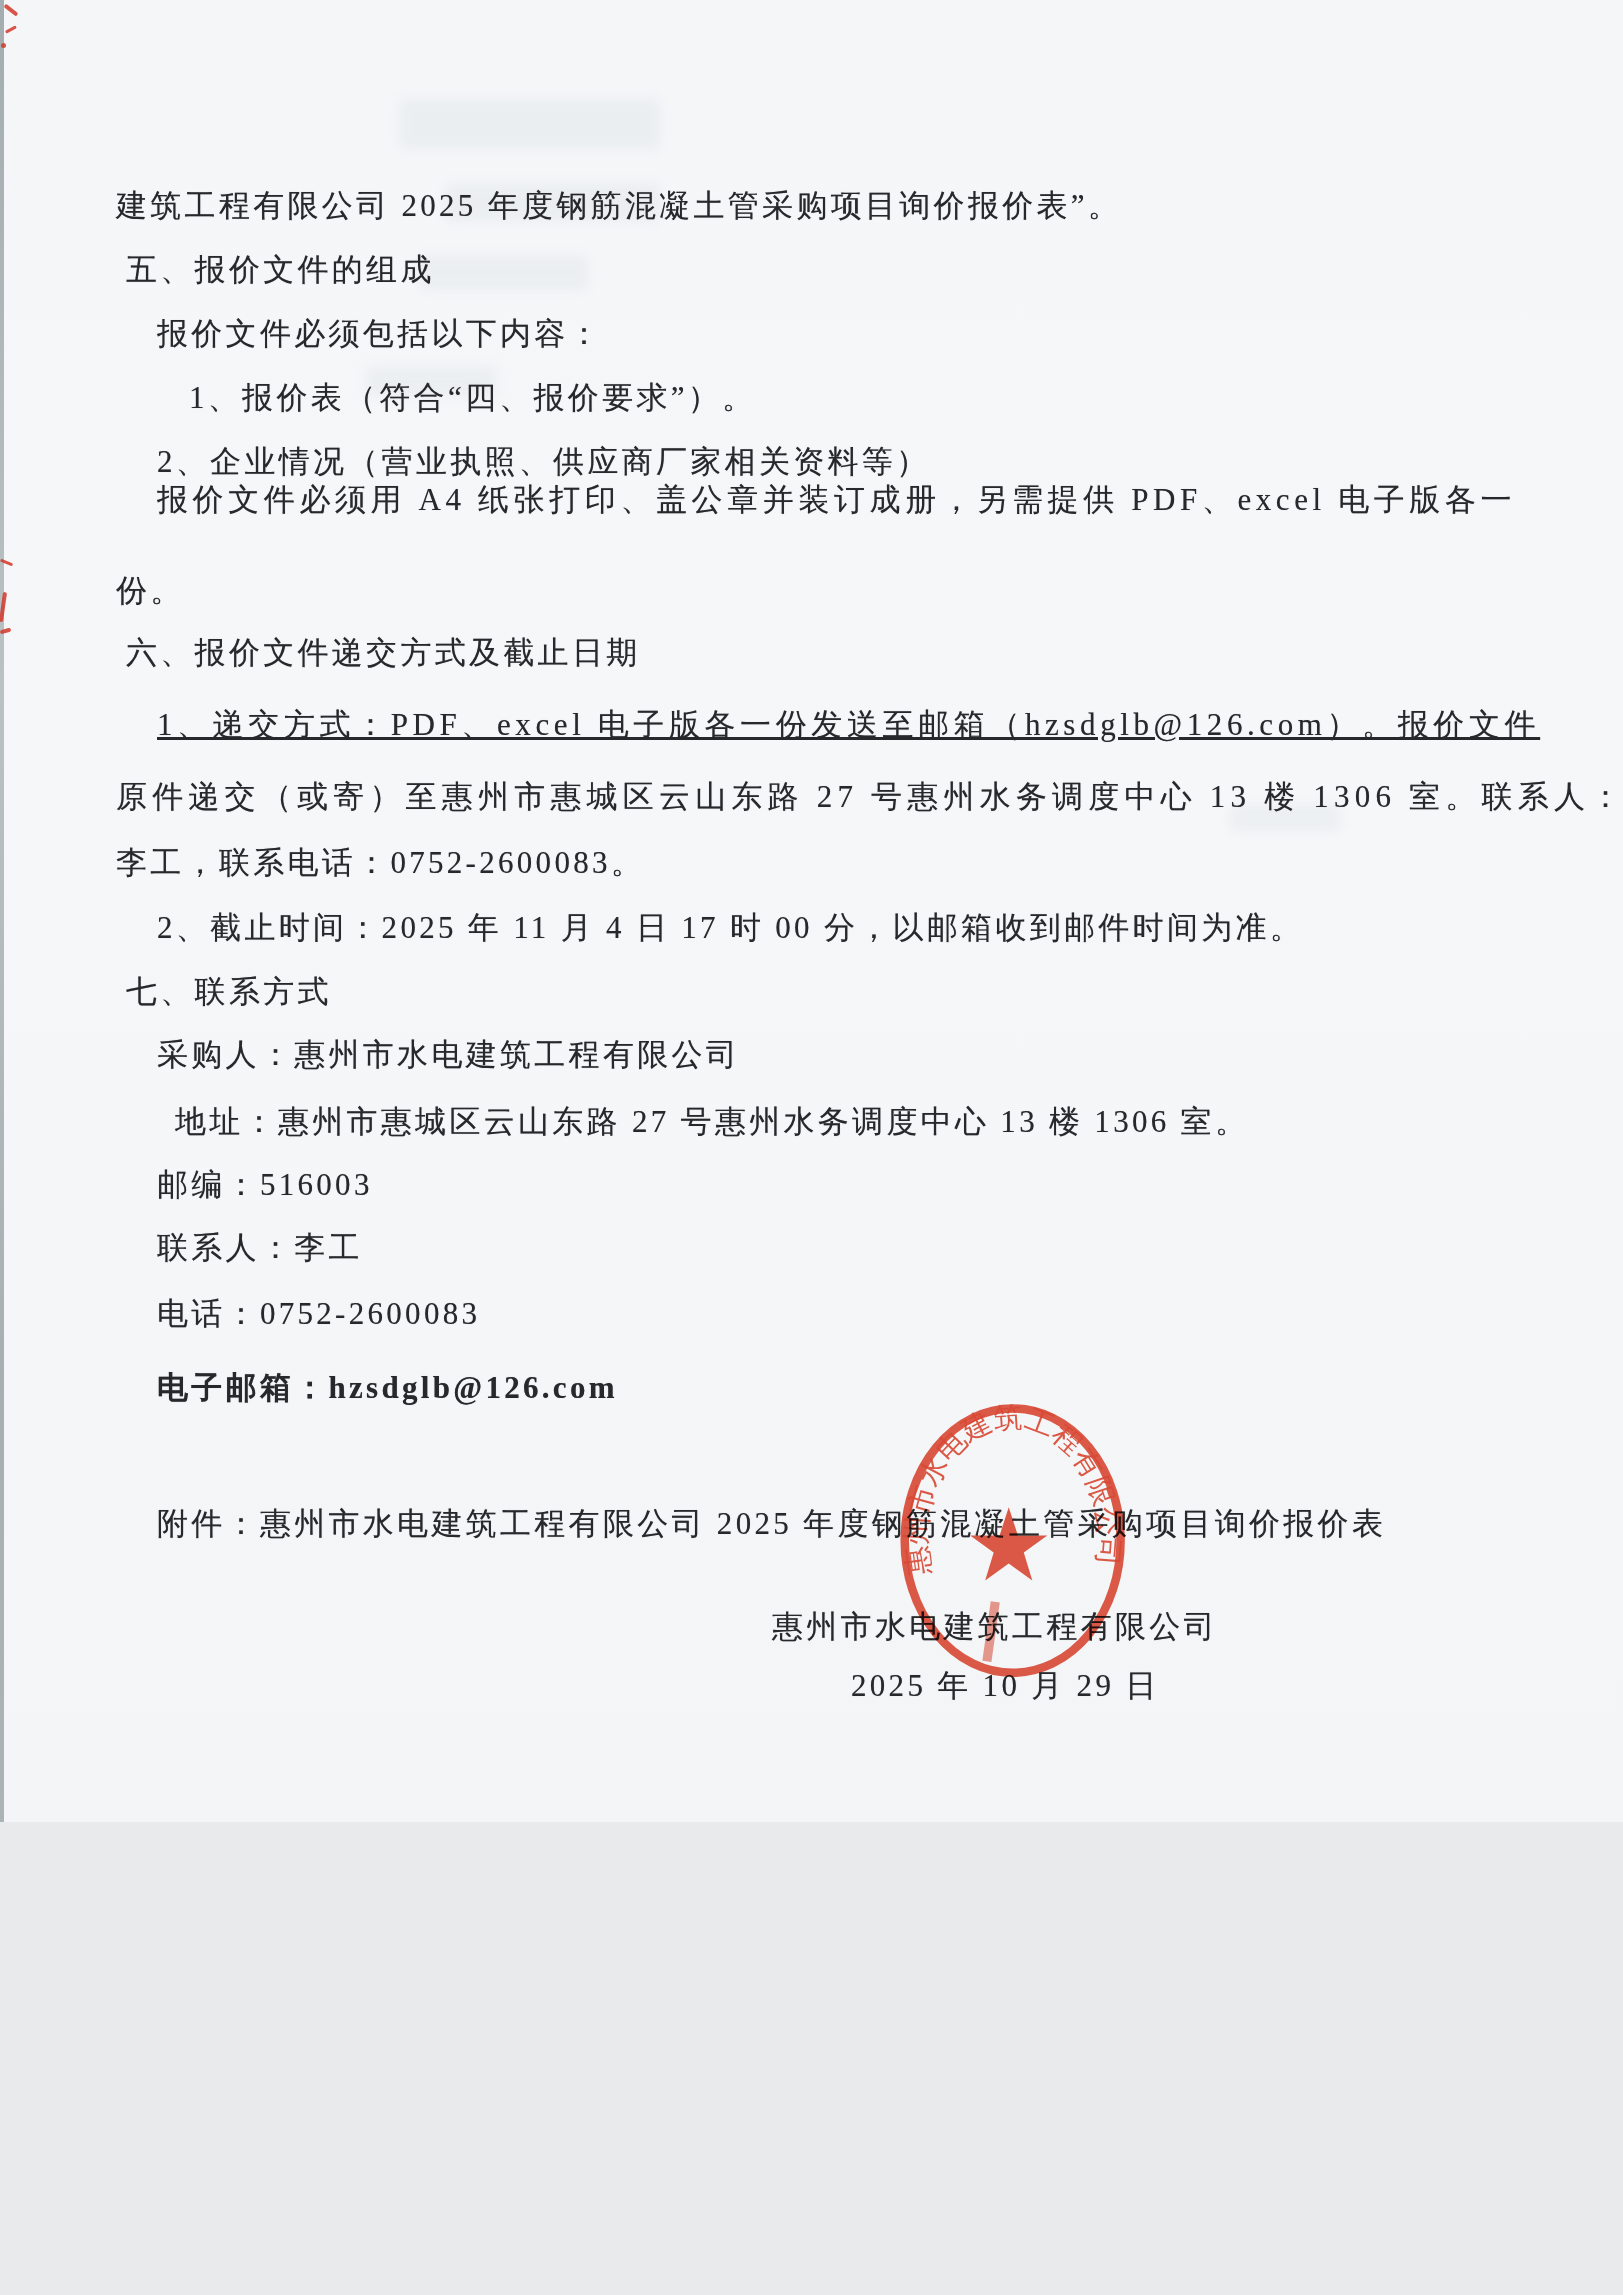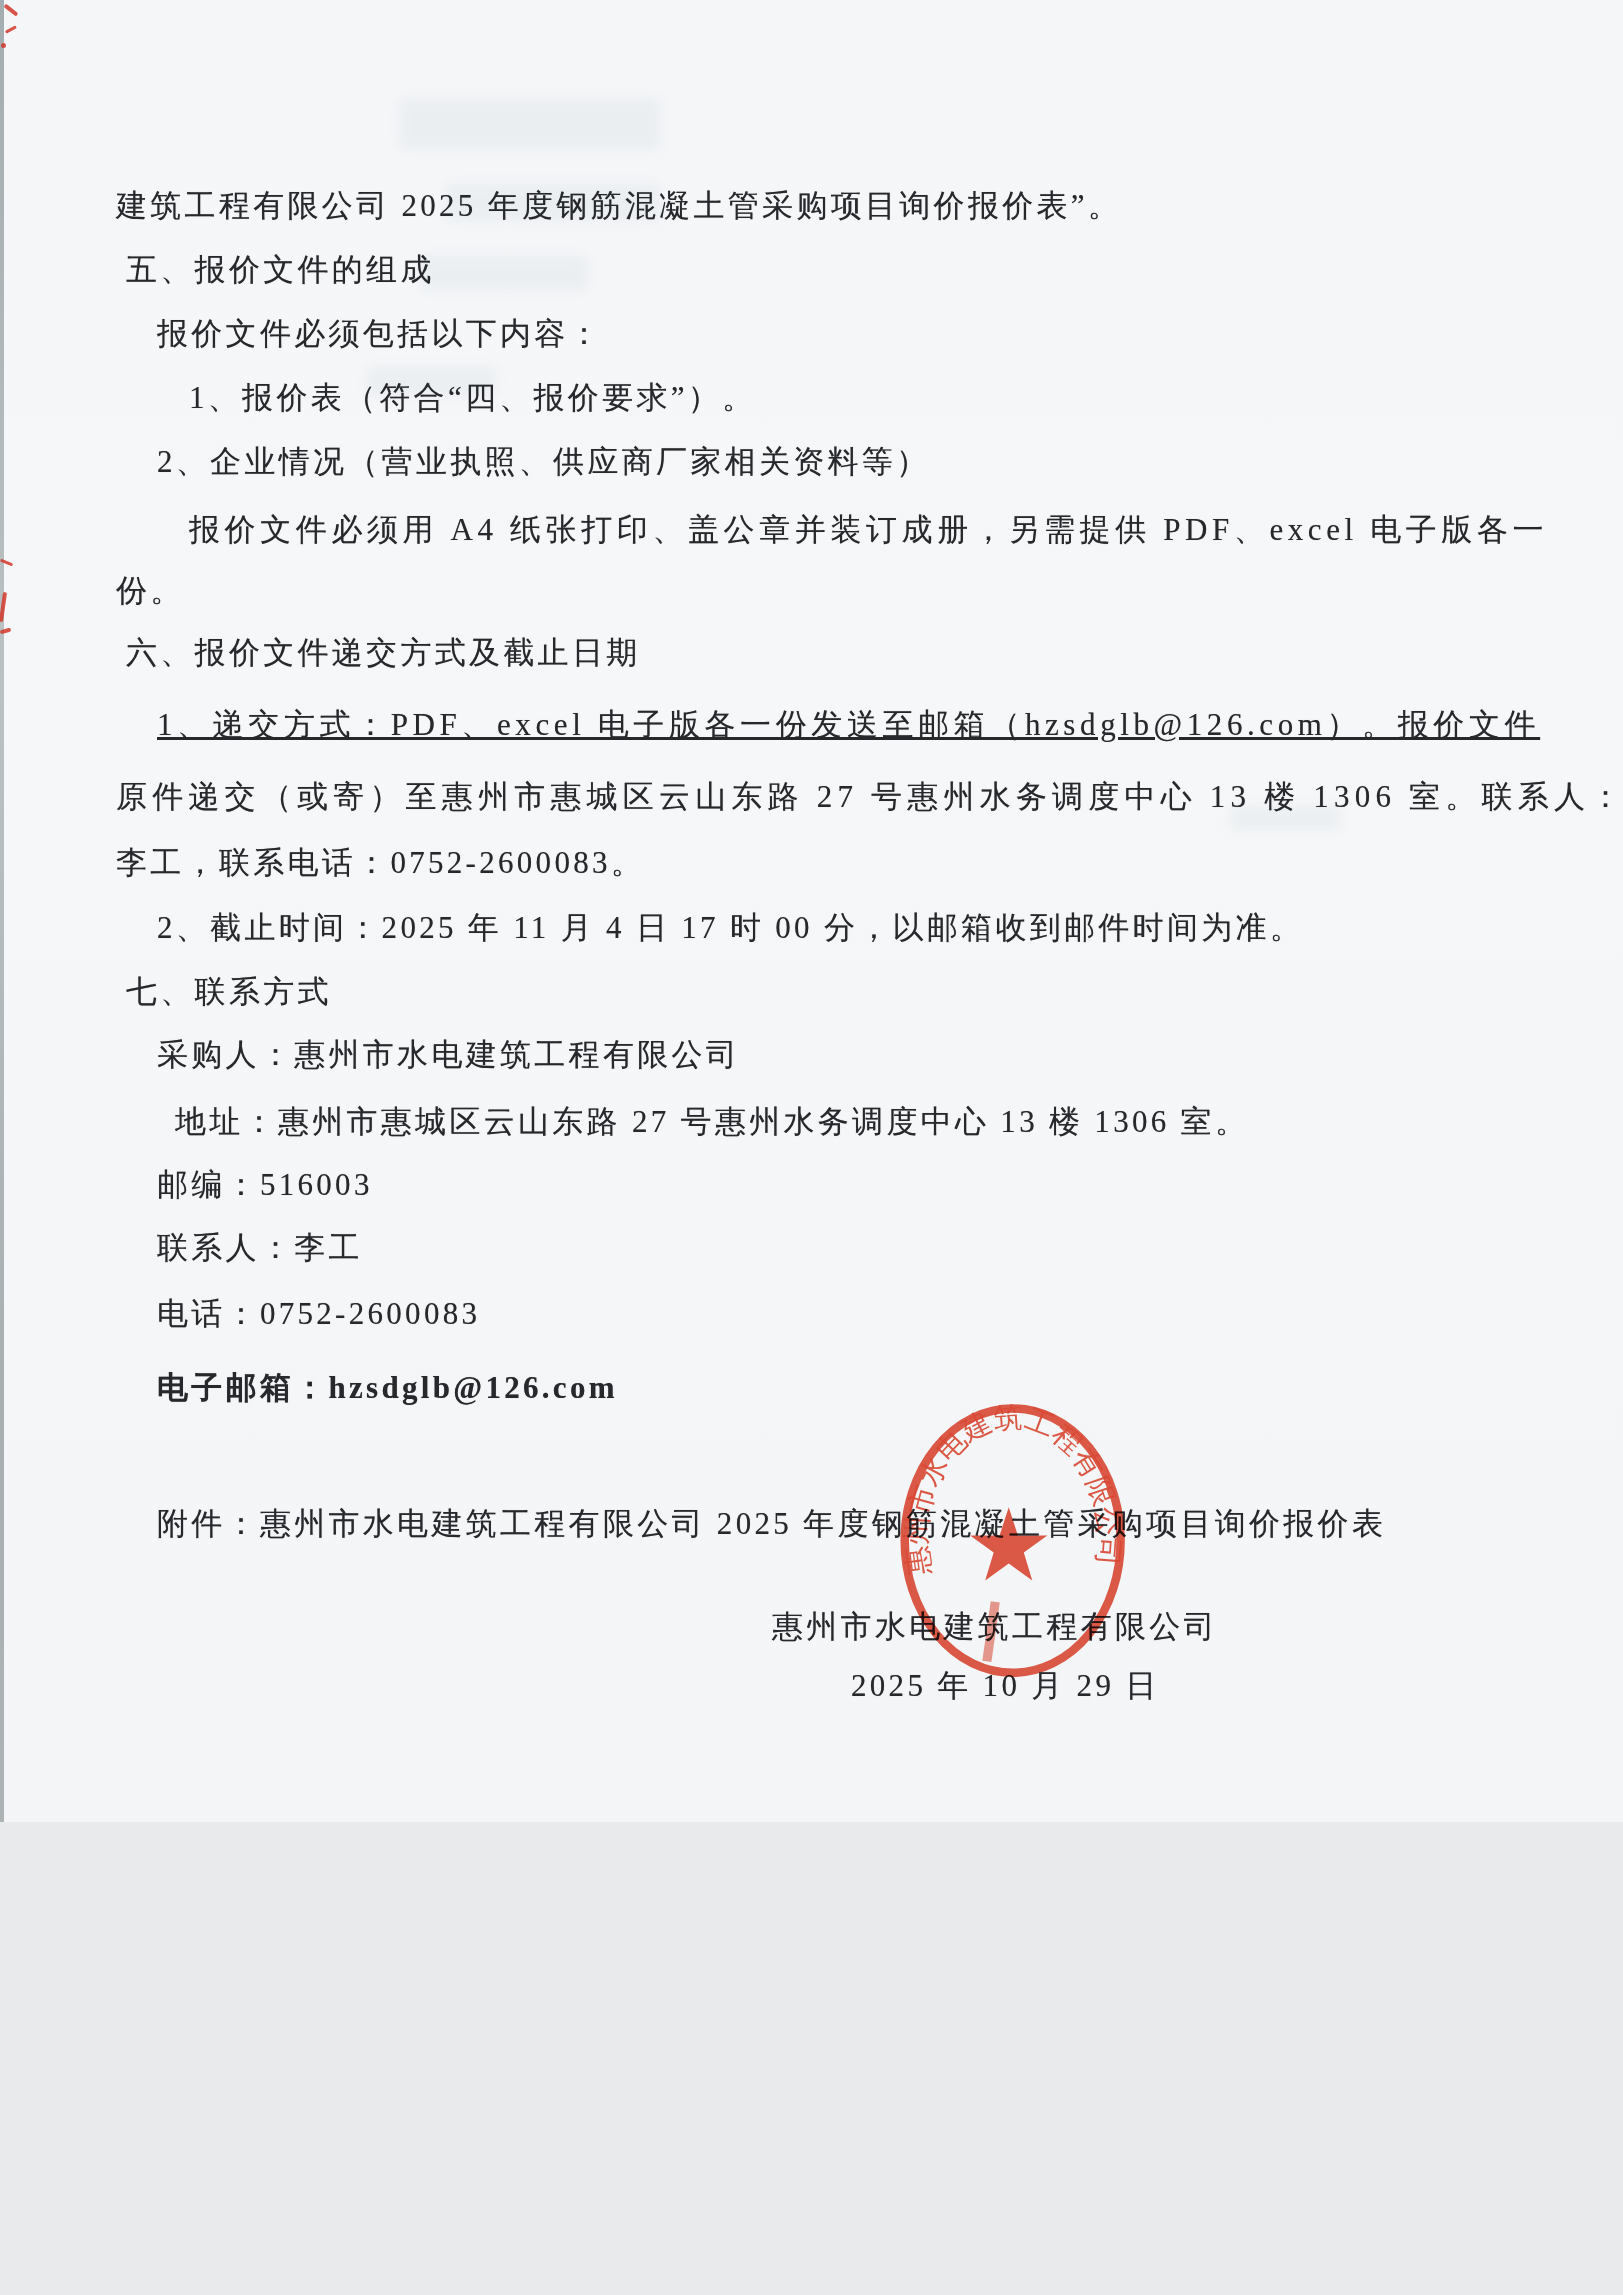--- a/index.html
+++ b/index.html
@@ -70,21 +70,21 @@
   <div class="ghost" style="left:445px;top:183px;width:216px;height:39px;"></div>
   <div class="ghost" style="left:419px;top:255px;width:170px;height:36px;"></div>
   <div class="ghost" style="left:366px;top:366px;width:131px;height:31px;"></div>
   <div class="ghost" style="left:1230px;top:805px;width:111px;height:26px;"></div>
 
   <div class="doc-line" style="left:116px;top:186px;">建筑工程有限公司 2025 年度钢筋混凝土管采购项目询价报价表”。</div>
   <div class="doc-line" style="left:126px;top:250px;text-align:center;">五、报价文件的组成</div>
   <div class="doc-line" style="left:157px;top:314px;">报价文件必须包括以下内容：</div>
   <div class="doc-line" style="left:157px;top:378px;margin-left:32px;">1、报价表（符合“四、报价要求”）。</div>
   <div class="doc-line" style="left:157px;top:442px;">2、企业情况（营业执照、供应商厂家相关资料等）</div>
-  <div class="doc-line" style="left:157px;top:510px;letter-spacing:4.6px;margin-left:32px;">报价文件必须用 A4 纸张打印、盖公章并装订成册，另需提供 PDF、excel 电子版各一</div>
+  <div class="doc-line" style="left:157px;top:480px;letter-spacing:4.6px;">报价文件必须用 A4 纸张打印、盖公章并装订成册，另需提供 PDF、excel 电子版各一</div>
   <div class="doc-line" style="left:116px;top:571px;">份。</div>
   <div class="doc-line" style="left:126px;top:633px;">六、报价文件递交方式及截止日期</div>
   <div class="doc-line" style="left:157px;top:705px;letter-spacing:4.6px;text-decoration:underline;">1、递交方式：PDF、excel 电子版各一份发送至邮箱（hzsdglb@126.com）。报价文件</div>
   <div class="doc-line" style="left:116px;top:777px;letter-spacing:5.2px;">原件递交（或寄）至惠州市惠城区云山东路 27 号惠州水务调度中心 13 楼 1306 室。联系人：</div>
   <div class="doc-line" style="left:116px;top:843px;">李工，联系电话：0752-2600083。</div>
   <div class="doc-line" style="left:157px;top:908px;">2、截止时间：2025 年 11 月 4 日 17 时 00 分，以邮箱收到邮件时间为准。</div>
   <div class="doc-line" style="left:126px;top:972px;">七、联系方式</div>
   <div class="doc-line" style="left:157px;top:1035px;">采购人：惠州市水电建筑工程有限公司</div>
   <div class="doc-line" style="left:157px;top:1102px;margin-left:18px;">地址：惠州市惠城区云山东路 27 号惠州水务调度中心 13 楼 1306 室。</div>
   <div class="doc-line" style="left:157px;top:1165px;">邮编：516003</div>

